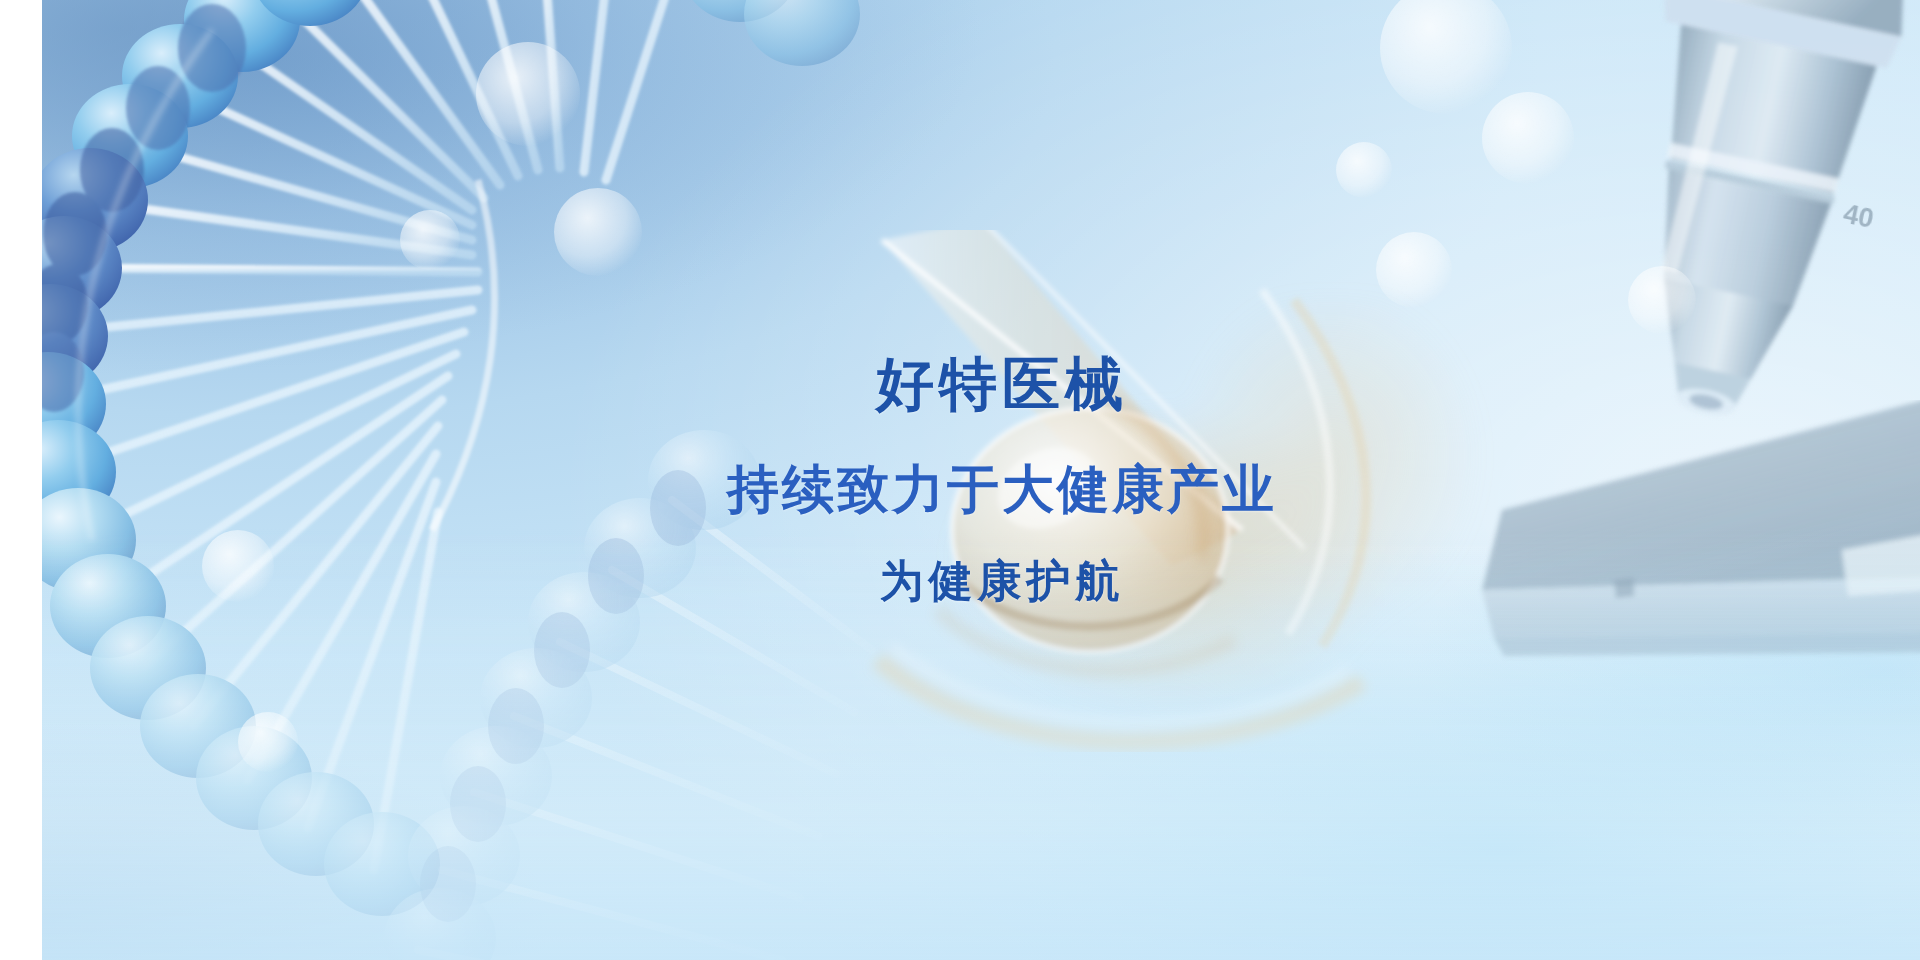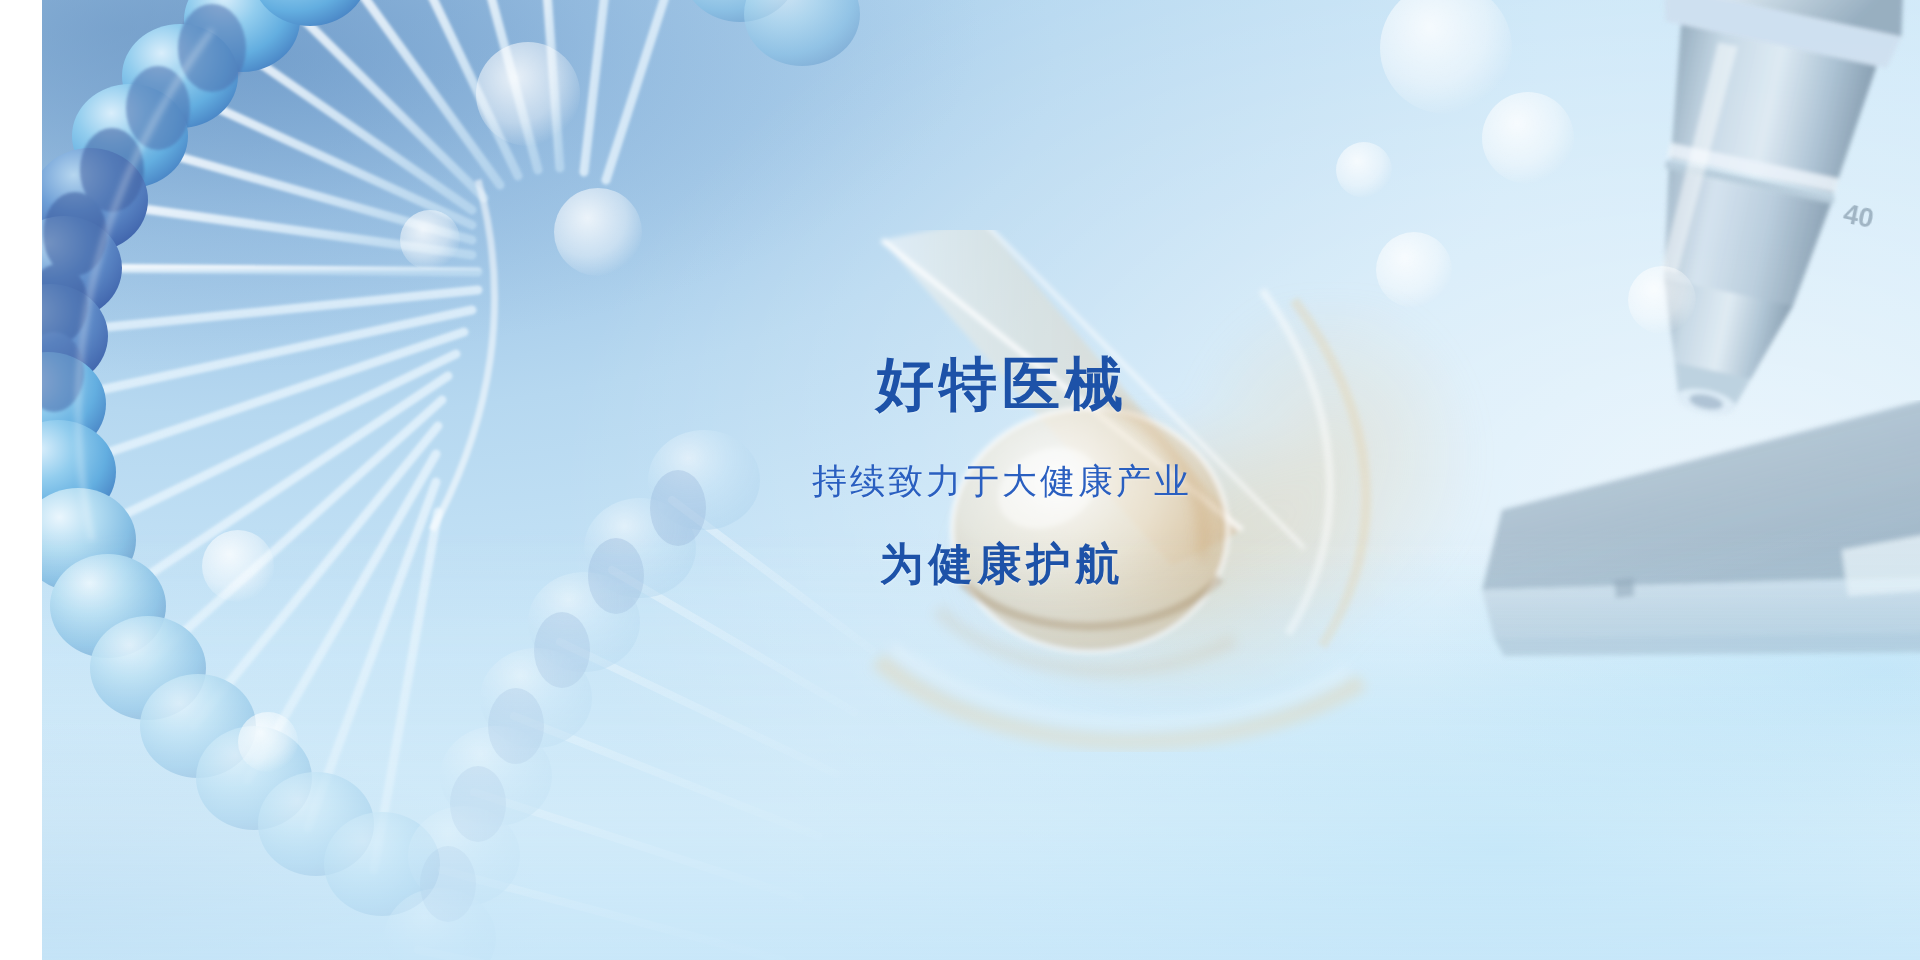--- a/index.html
+++ b/index.html
@@ -139,22 +139,22 @@
     font-size: 58px;
     font-weight: bold;
     letter-spacing: 5px;
     line-height: 1;
     color: #1d52a8;
     margin: 0;
     text-align: center;
     text-shadow: 0 1px 2px rgba(255,255,255,0.45);
   }
   .hl-sub {
-    font-size: 35px;
-    font-weight: normal;
+    font-size: 52px;
+    font-weight: bold;
     letter-spacing: 3px;
     line-height: 1;
     color: #2a5fc0;
     margin: 50px 0 0 0;
     text-align: left;
     text-shadow: 0 1px 2px rgba(255,255,255,0.4);
   }
   .hl-slogan {
     font-size: 44px;
     font-weight: bold;

